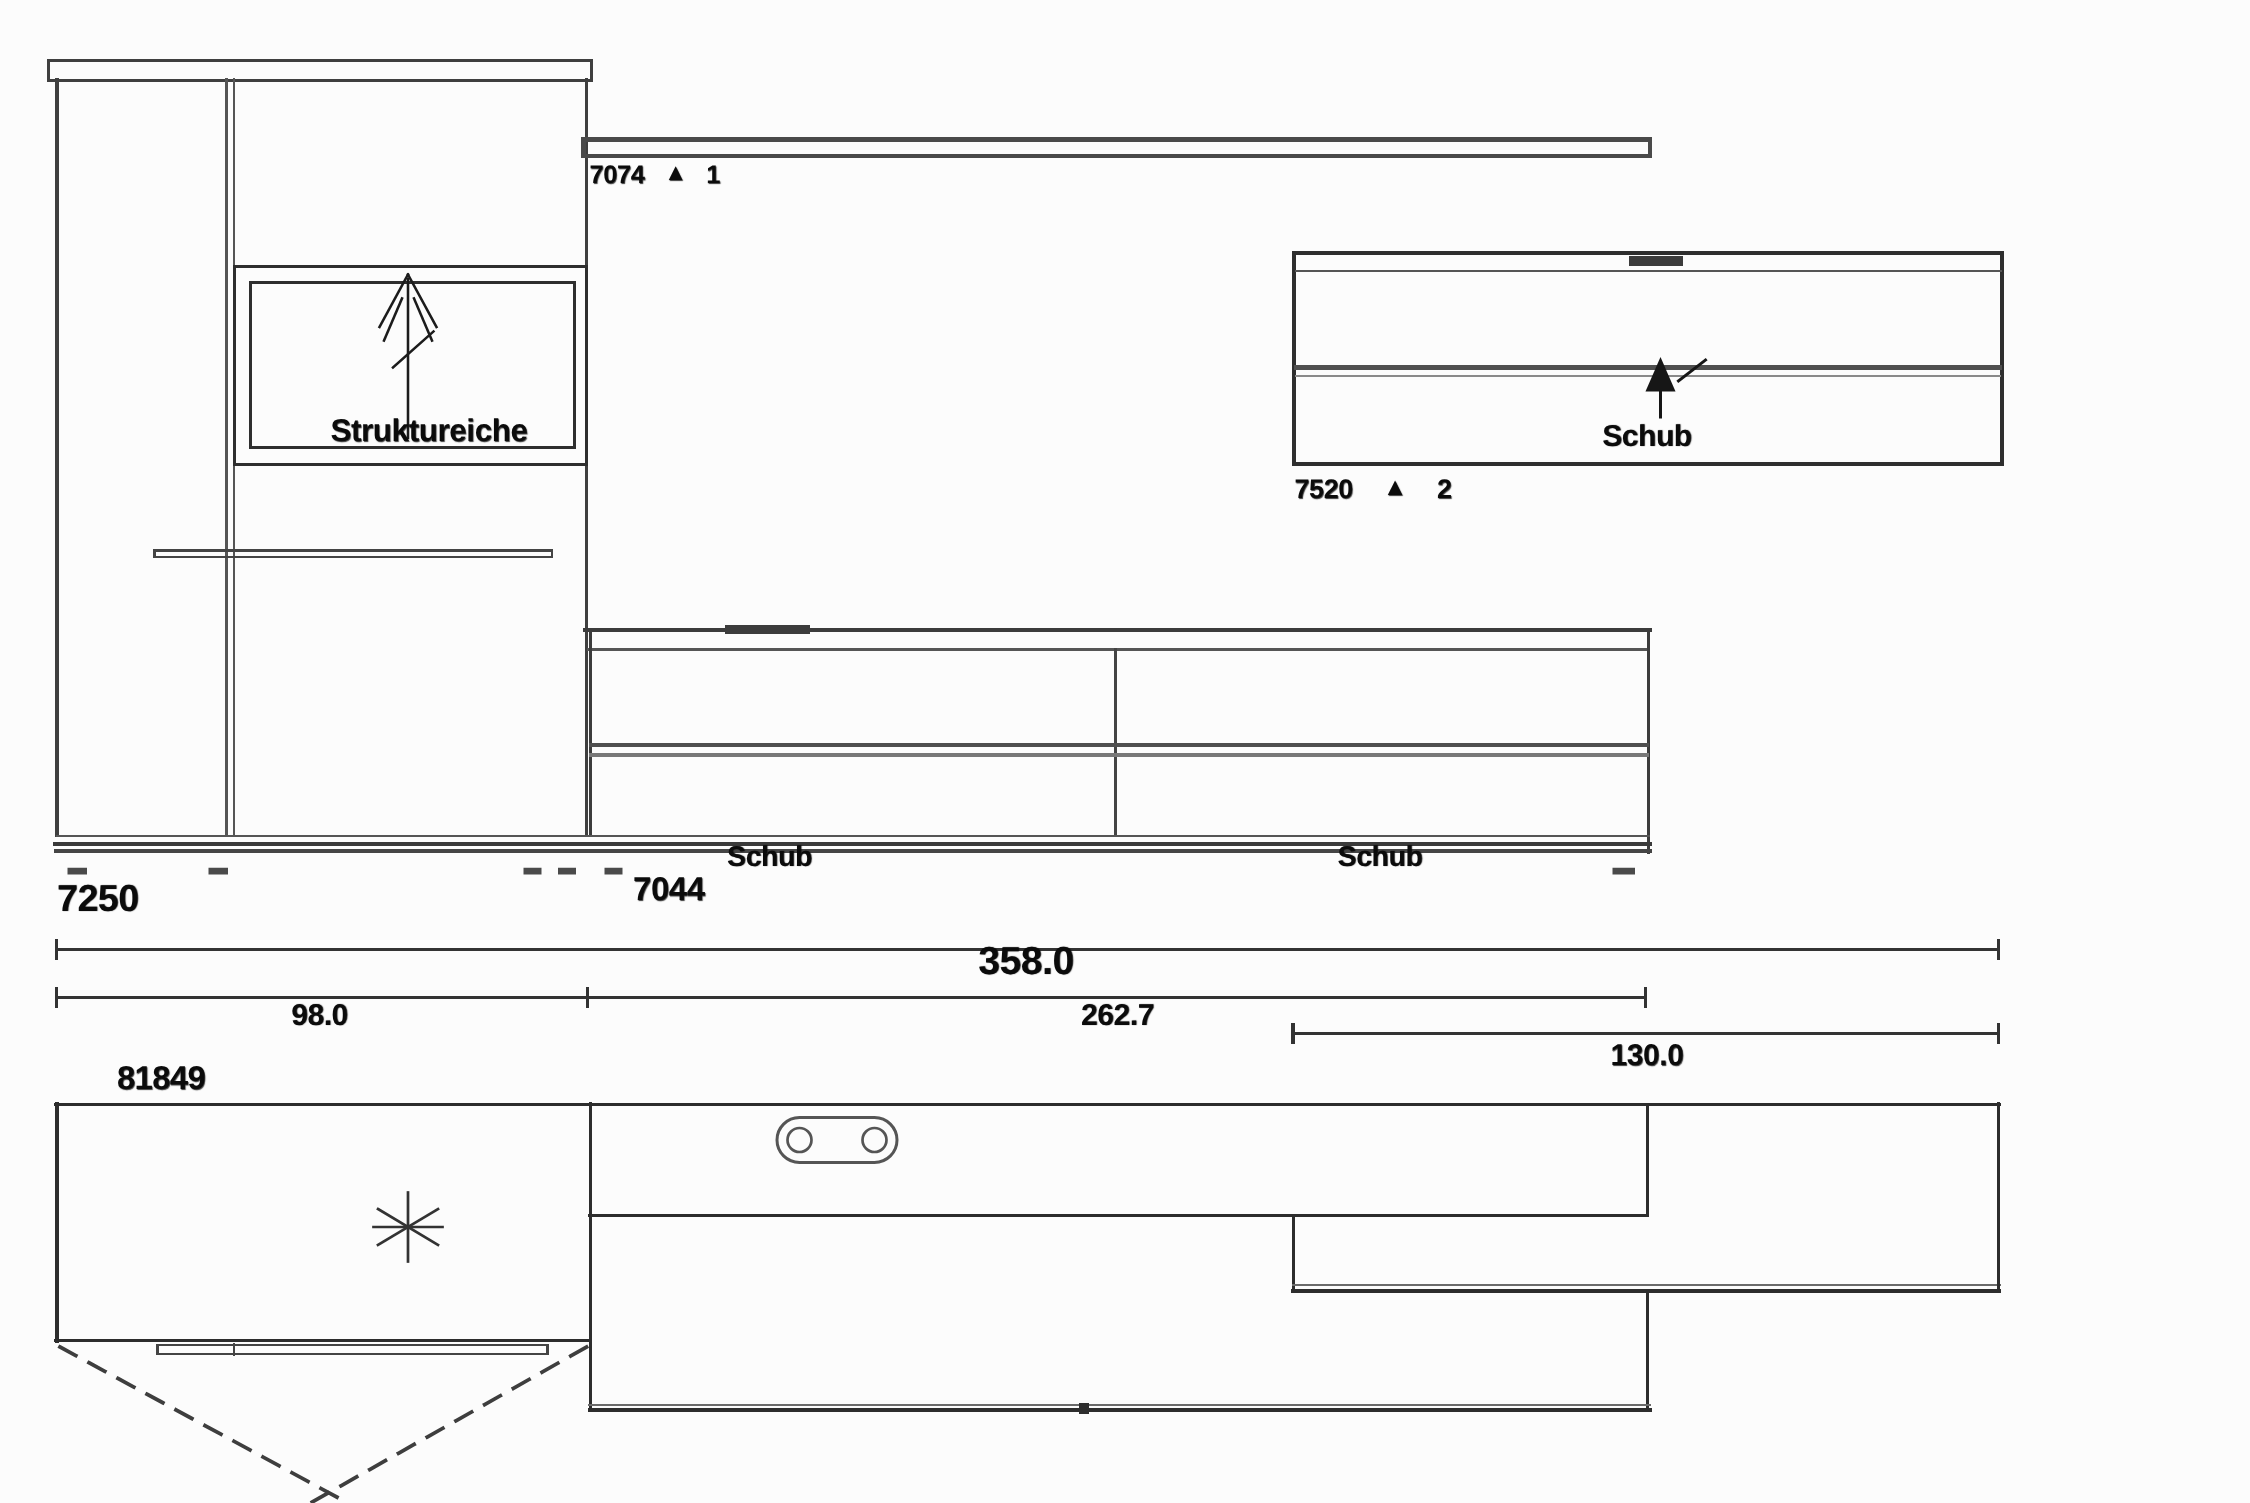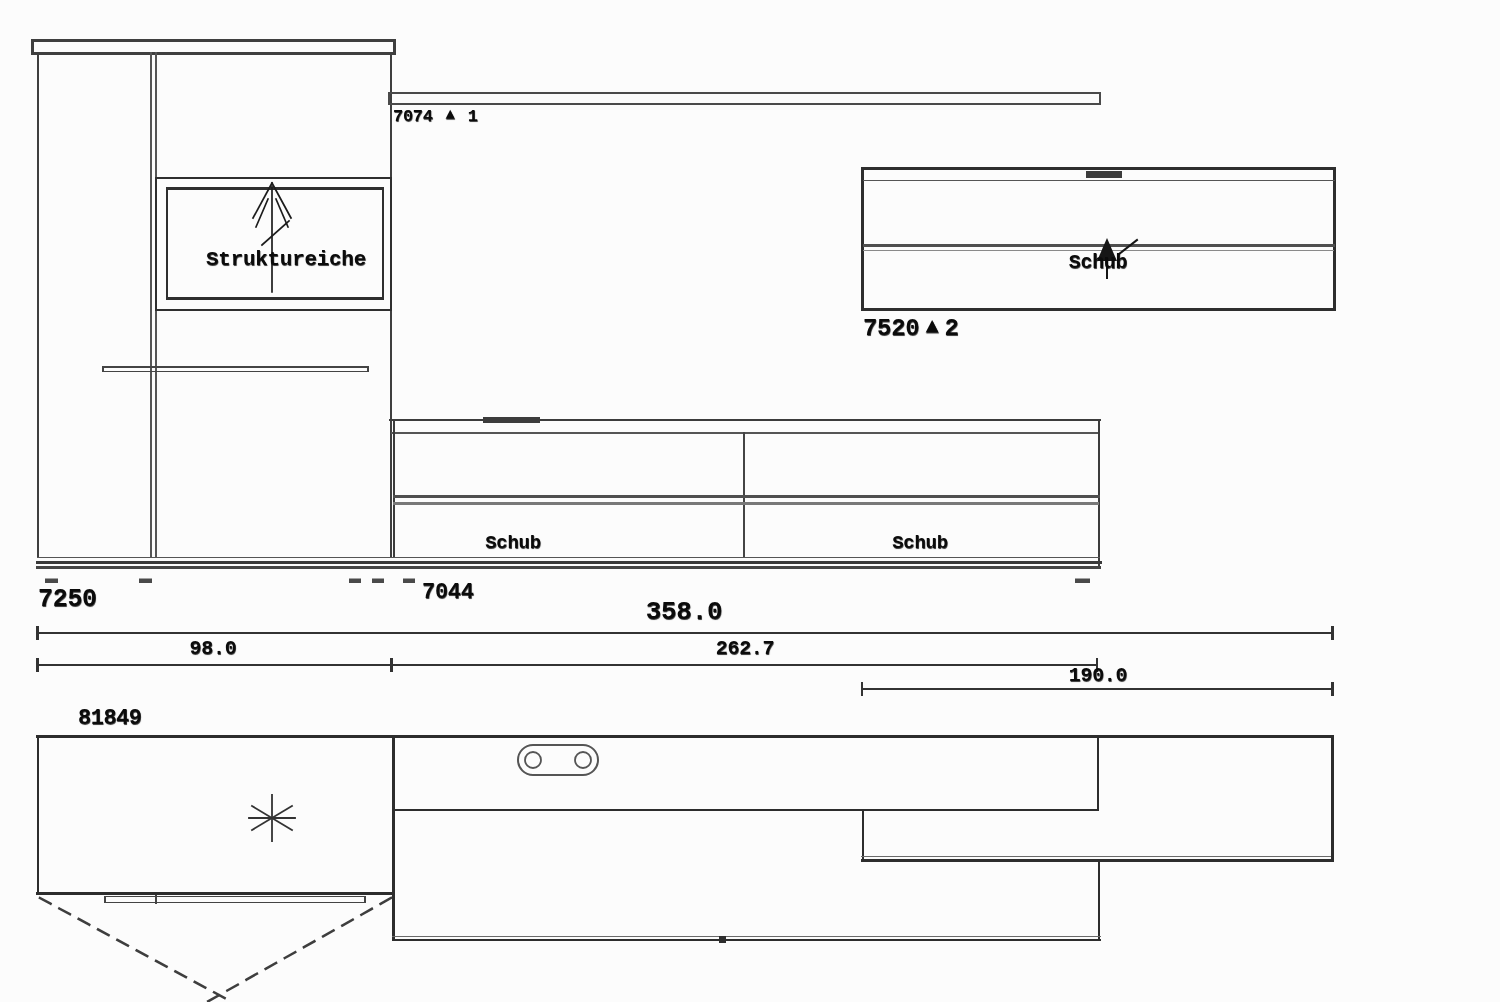--- a/index.html
+++ b/index.html
@@ -5,23 +5,23 @@
   html,body{margin:0;padding:0;background:#e8e8e8;}
   #stage{
     position:relative;width:1500px;height:1002px;margin:0 auto;
     background:#fcfcfc;overflow:hidden;
     font-family:"Liberation Sans",sans-serif;
   }
   #linework{position:absolute;left:0;top:0;}
   .t{
     position:absolute;font-weight:700;color:#0b0b0b;white-space:nowrap;
     text-shadow:0.5px 0.5px 0.7px rgba(10,10,10,0.8);
-    letter-spacing:-0.3px;line-height:1;font-family:Liberation Mono, monospace;
+    letter-spacing:-0.3px;line-height:1;
   }
-  .tc{text-align:center;}
+  .tc{text-align:center;margin-top:28px;}
   .coderow{display:flex;align-items:center;}
   .coderow .tri{font-size:0.92em;transform:translateY(-1px);}
 </style>
 </head>
 <body>
 
 <div id="stage">
 
   <svg id="linework" width="1500" height="1002" viewBox="0 0 1500 1002">
 
@@ -160,21 +160,21 @@
       </g>
     </g>
   </svg>
 
   <div class="t coderow" style="left:393px;top:108px;font-size:17px;gap:13px;">
     <span>7074</span>
     <span class="tri">▲</span>
     <span>1</span>
   </div>
 
-  <div class="t coderow" style="left:863px;top:317px;font-size:24px;gap:6px;">
+  <div class="t coderow" style="left:863px;top:317px;font-size:18px;gap:20px;">
     <span>7520</span>
     <span class="tri">▲</span>
     <span>2</span>
   </div>
 
   <div class="t tc" style="left:186px;top:249px;width:200px;font-size:21px;">Struktureiche</div>
 
   <div class="t tc" style="left:1038px;top:253px;width:120px;font-size:20px;">Schub</div>
 
   <div class="t tc" style="left:463px;top:534px;width:100px;font-size:19px;">Schub</div>
@@ -184,17 +184,17 @@
   <div class="t" style="left:38px;top:587px;font-size:25px;">7250</div>
 
   <div class="t" style="left:422px;top:582px;font-size:22px;">7044</div>
 
   <div class="t tc" style="left:634px;top:599px;width:100px;font-size:26px;">358.0</div>
 
   <div class="t tc" style="left:163px;top:639px;width:100px;font-size:20px;">98.0</div>
 
   <div class="t tc" style="left:695px;top:639px;width:100px;font-size:20px;">262.7</div>
 
-  <div class="t tc" style="left:1048px;top:666px;width:100px;font-size:20px;">190.0</div>
+  <div class="t tc" style="left:1048px;top:666px;width:100px;font-size:20px;">130.0</div>
 
   <div class="t" style="left:78px;top:708px;font-size:22px;letter-spacing:-0.5px;">81849</div>
 
 </div>
 
 </body></html>

